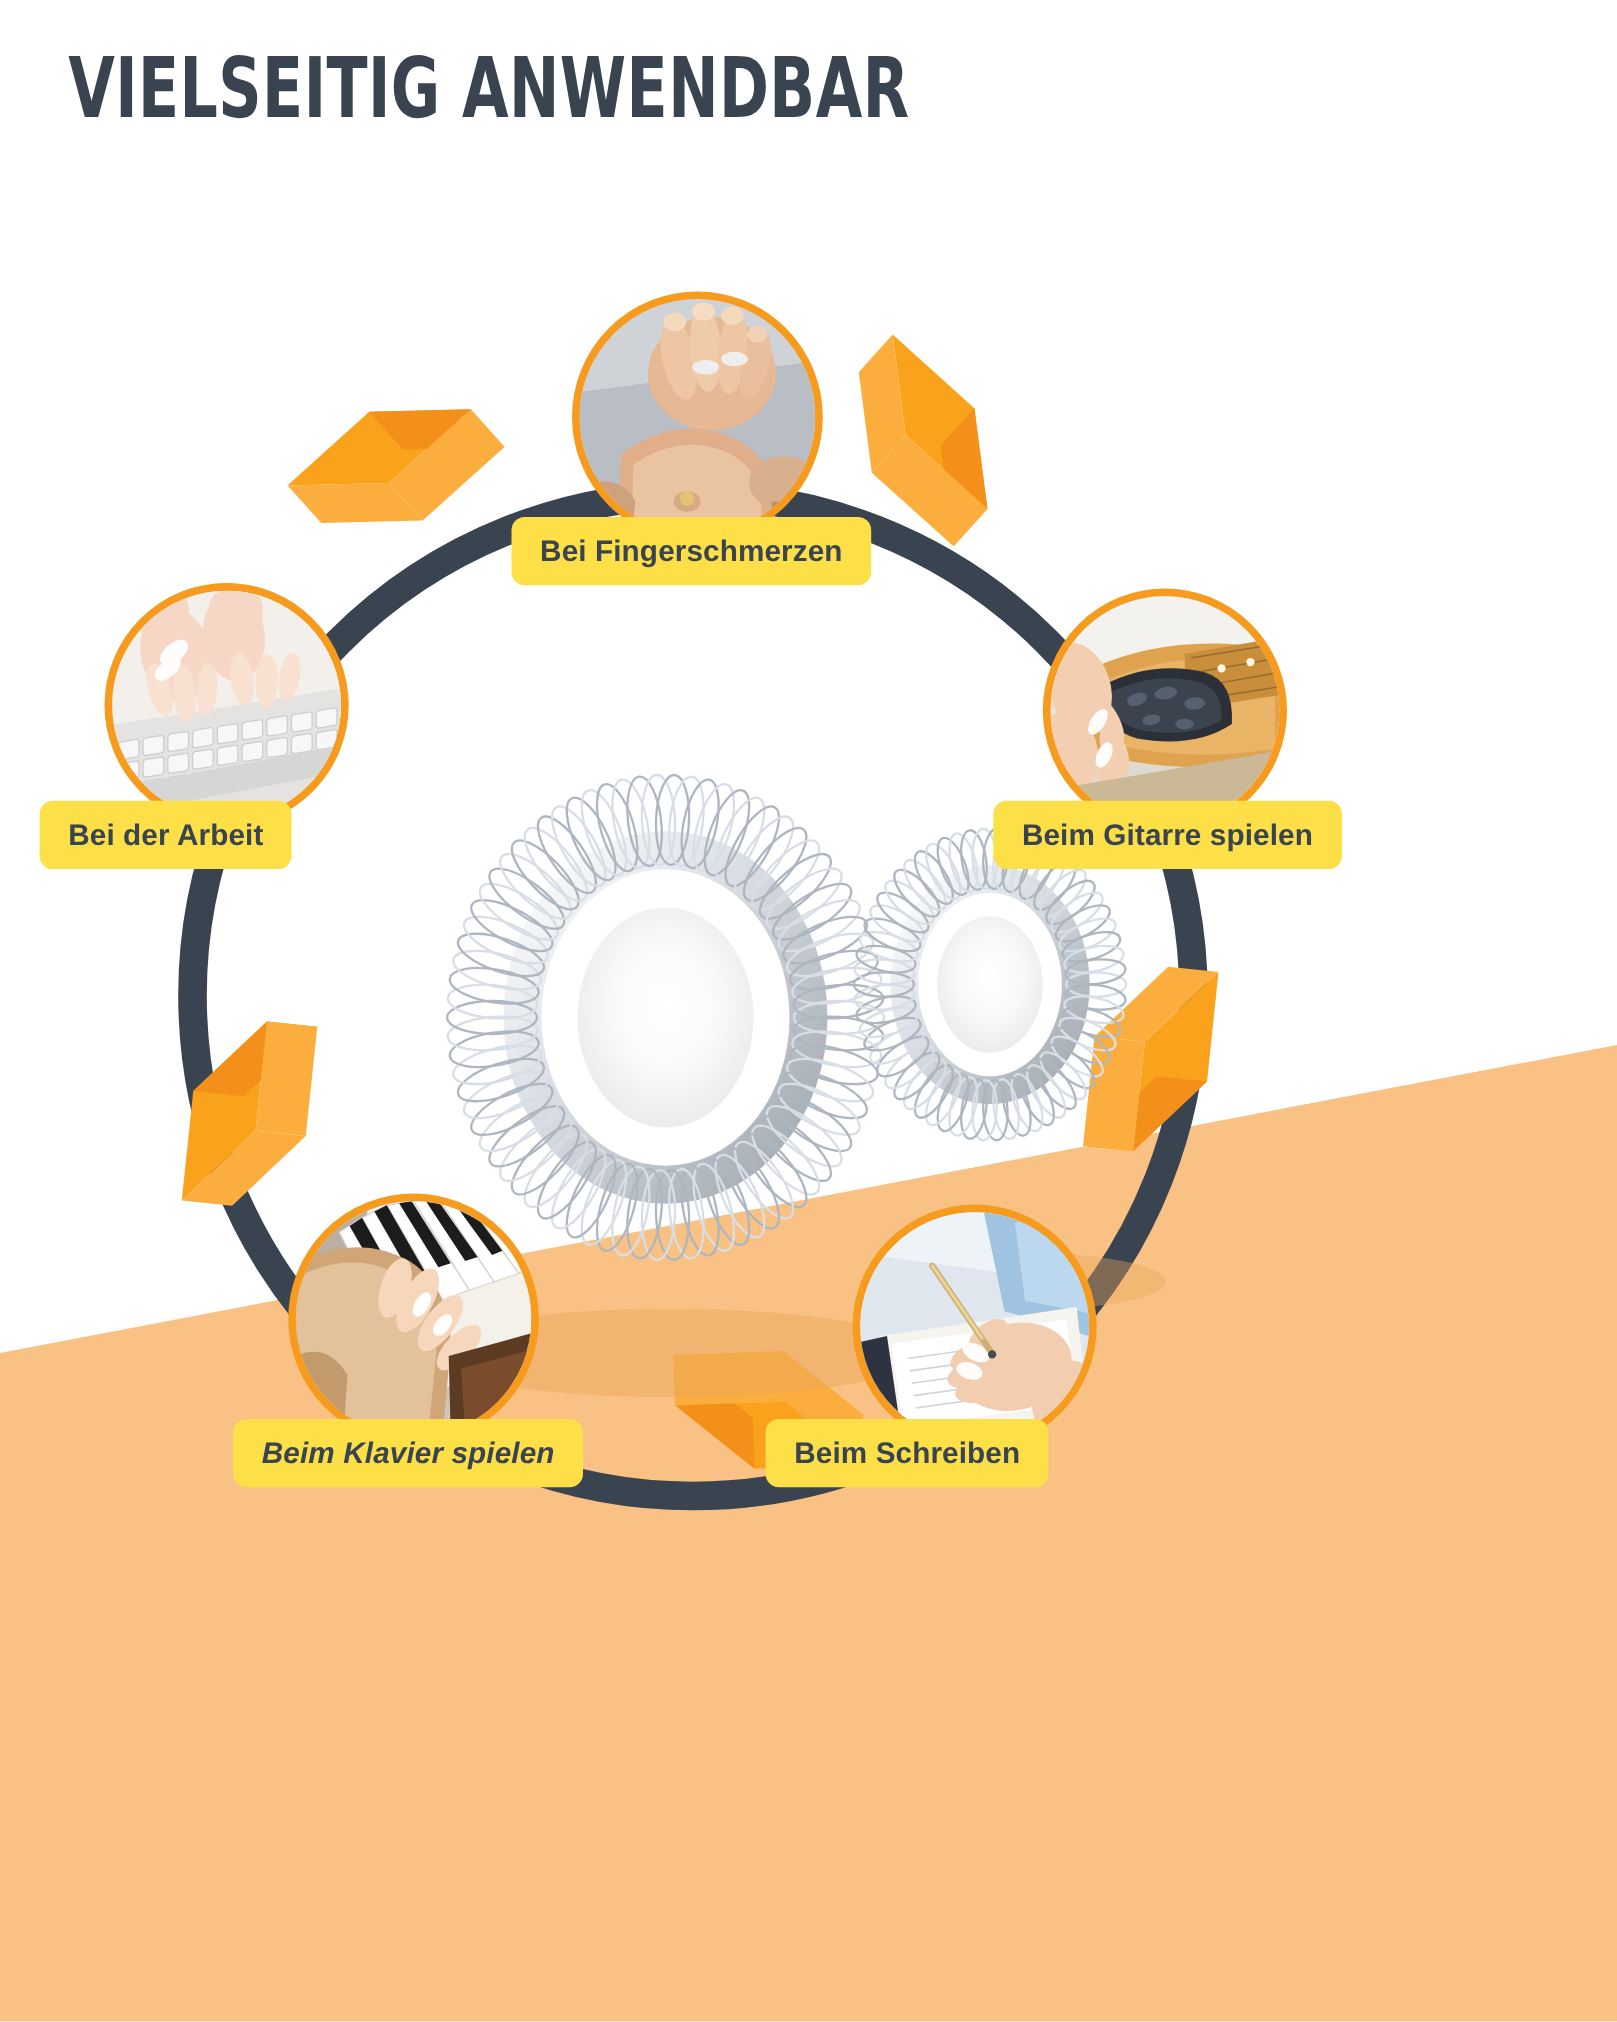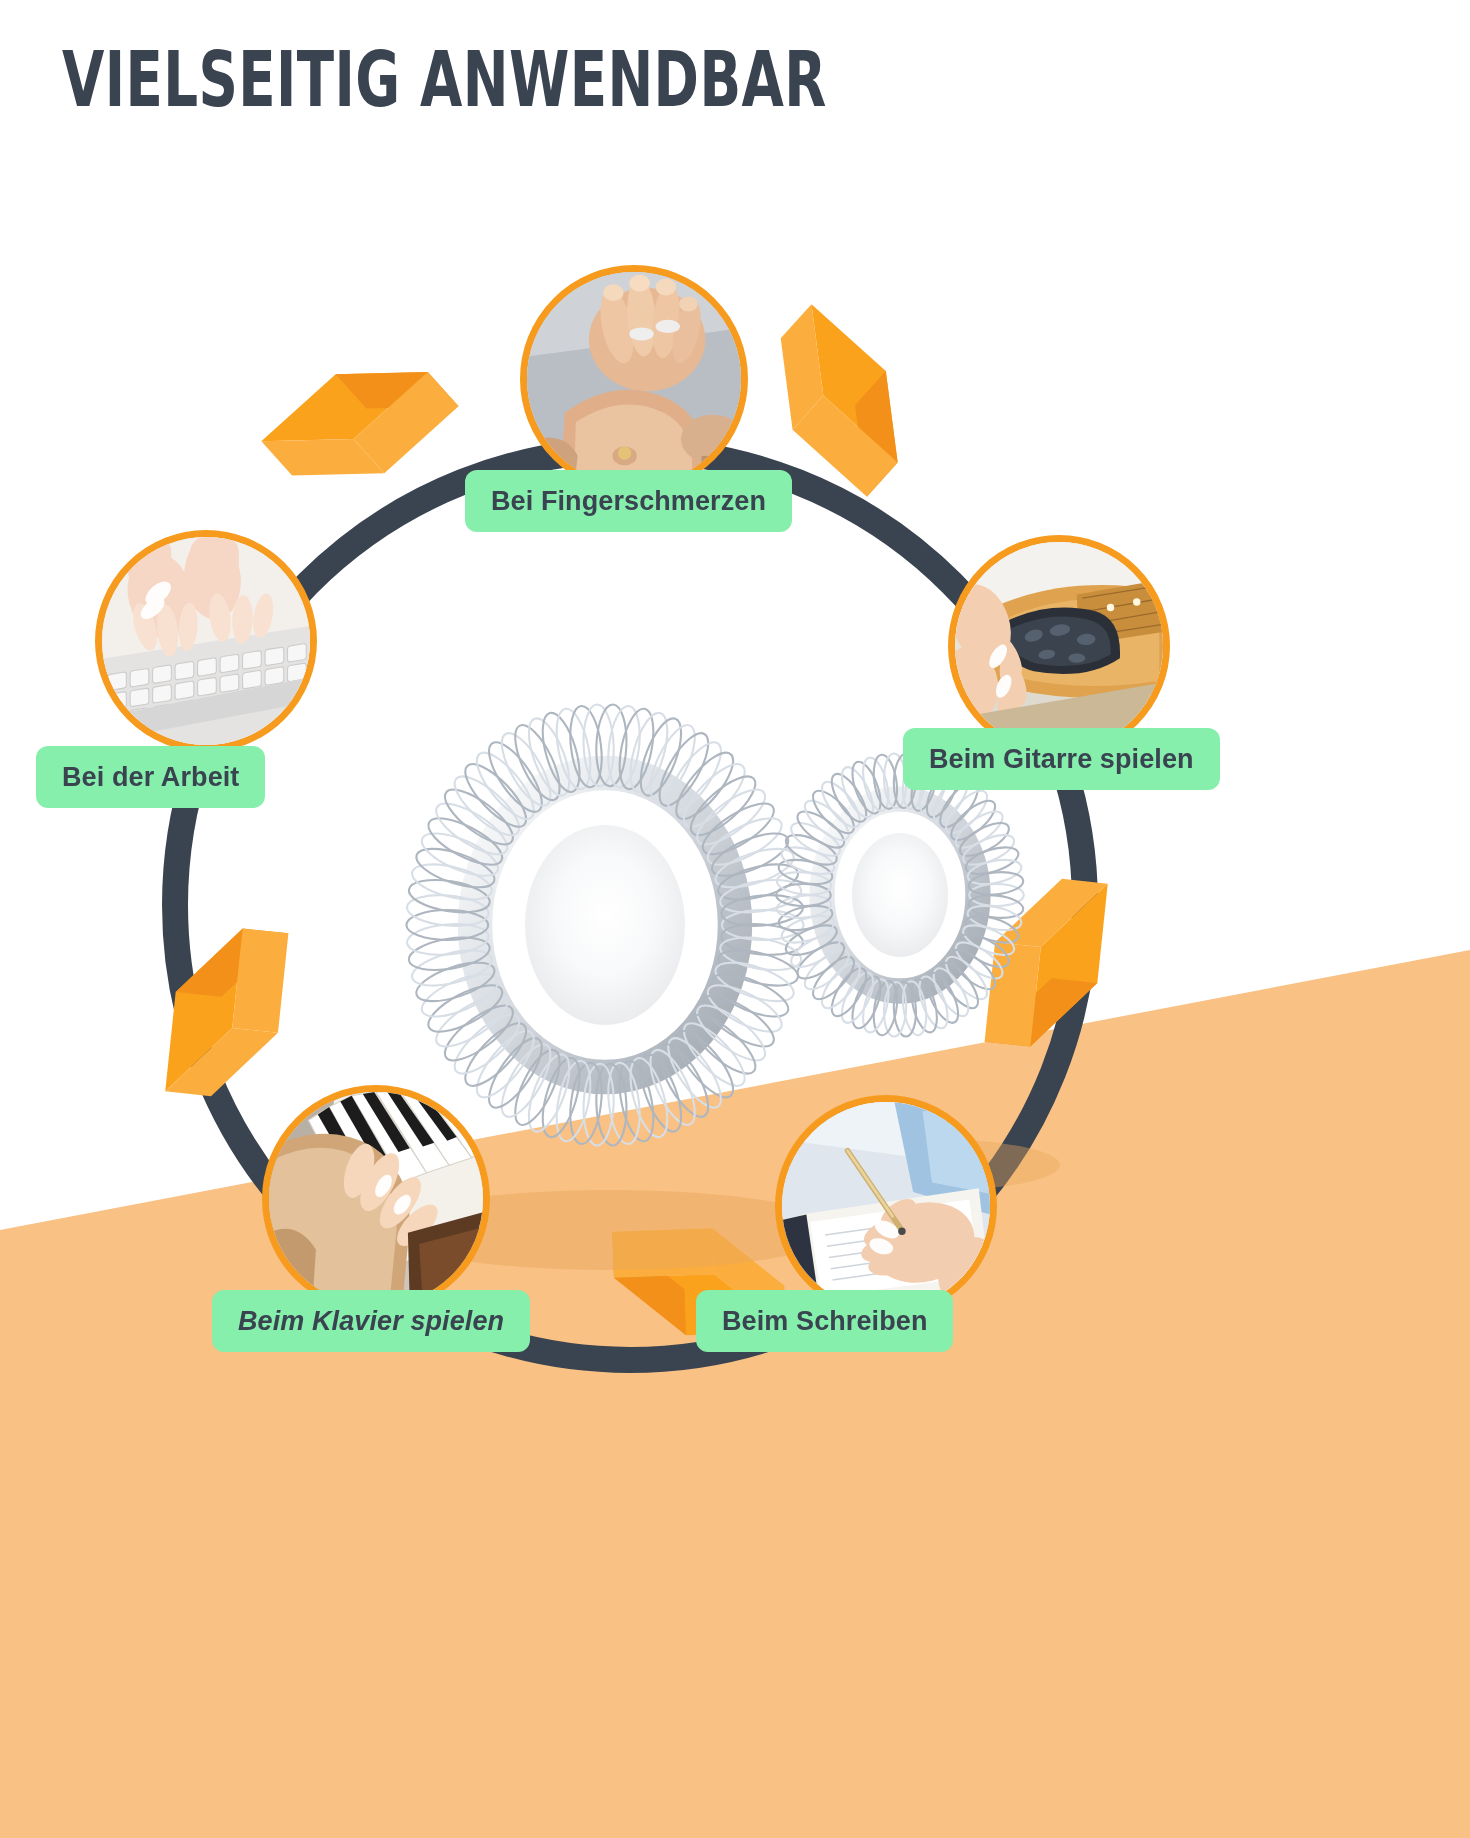--- a/index.html
+++ b/index.html
@@ -44,21 +44,21 @@
     border-radius:50%;
     border:7px solid #F79B1E;
     overflow:hidden;
     background:#e9e9e9;
   }
   .photo-inner { position:absolute; inset:0; }
 
   
   .badge {
     position:absolute;
-    background:#86efac;
+    background:#fde047;
     border-radius:12px;
     color:#3a4350;
     font-size:27px;
     font-weight:700;
     display:flex;
     align-items:center;
     justify-content:center;
     padding:0 26px;
     height:62px;
     white-space:nowrap;
@@ -369,21 +369,21 @@
       <ellipse cx="126" cy="86" rx="11" ry="26" transform="rotate(-8 126 86)"></ellipse>
       <ellipse cx="150" cy="88" rx="11" ry="26" transform="rotate(2 150 88)"></ellipse>
       <ellipse cx="172" cy="84" rx="10" ry="24" transform="rotate(10 172 84)"></ellipse>
     </g>
     <g fill="#ffffff" opacity="0.95">
       <ellipse cx="60" cy="60" rx="16" ry="9" transform="rotate(-40 60 60)"></ellipse>
       <ellipse cx="54" cy="76" rx="15" ry="8" transform="rotate(-40 54 76)"></ellipse>
     </g>
   </svg>
 </div>
-<div class="badge" style="left:36px; top:728px;margin-top:18px;">
+<div class="badge" style="left:36px; top:728px;">
   <span>Bei der Arbeit</span>
 </div>
 
 <div class="photo-circle" style="left:948px; top:535px; width:222px; height:222px;">
   <svg class="photo-inner" viewBox="0 0 222 222" preserveAspectRatio="xMidYMid slice">
     <rect width="222" height="222" fill="#e8e4dc"></rect>
     <path d="M0 0 L222 0 L222 52 L0 96 Z" fill="#f4f2ee"></path>
     <path d="M0 150 L222 110 L222 222 L0 222 Z" fill="#dedacf"></path>
     <path d="M40 70 Q120 34 222 52 L222 160 Q120 176 36 150 Z" fill="#dfa24f"></path>
     <path d="M58 80 Q130 50 218 66 L218 148 Q132 162 54 142 Z" fill="#e9b465"></path>

